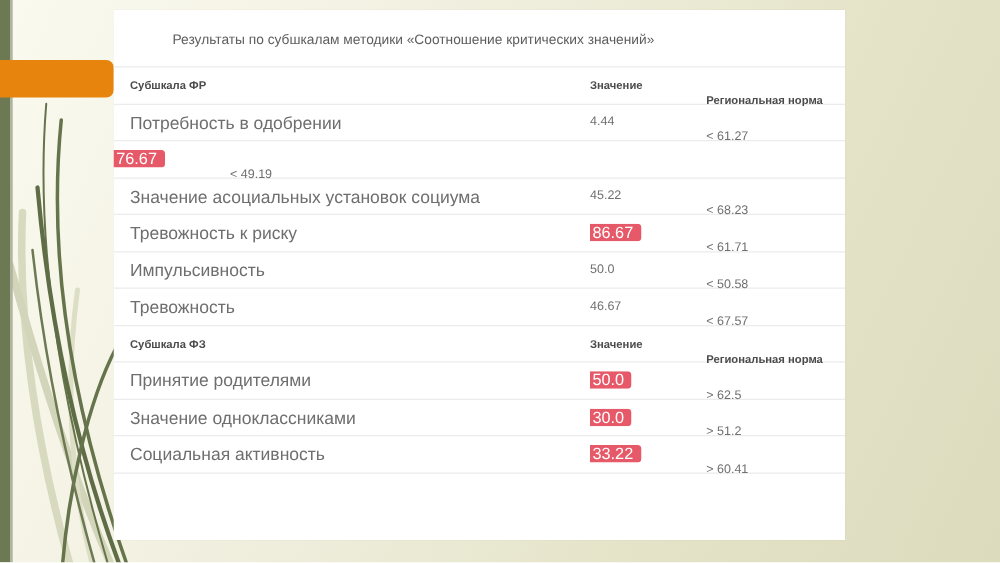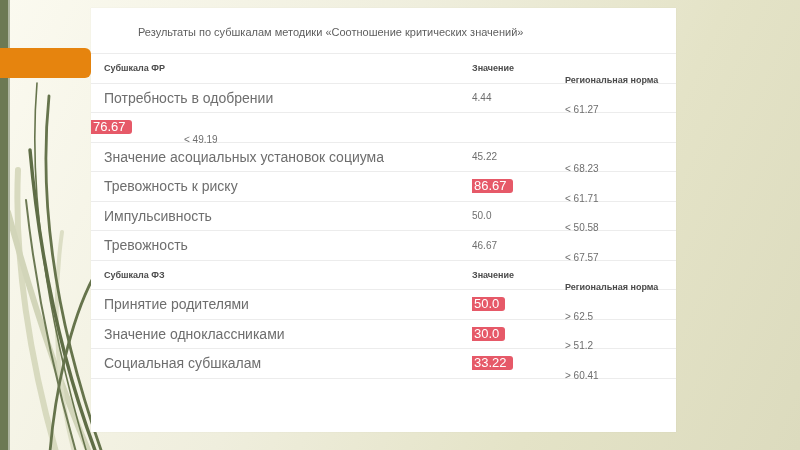--- a/index.html
+++ b/index.html
@@ -108,20 +108,20 @@
           <div class="cell label">Принятие родителями</div>
           <div class="cell value"><span class="badge">50.0</span></div>
           <div class="cell norm">&gt; 62.5</div>
         </div>
         <div class="row">
           <div class="cell label">Значение одноклассниками</div>
           <div class="cell value"><span class="badge">30.0</span></div>
           <div class="cell norm">&gt; 51.2</div>
         </div>
         <div class="row">
-          <div class="cell label">Социальная субшкалам</div>
+          <div class="cell label">Социальная активность</div>
           <div class="cell value"><span class="badge">33.22</span></div>
           <div class="cell norm">&gt; 60.41</div>
         </div>
       </div>
   </div>
 
 </div>
 
 </body></html>

